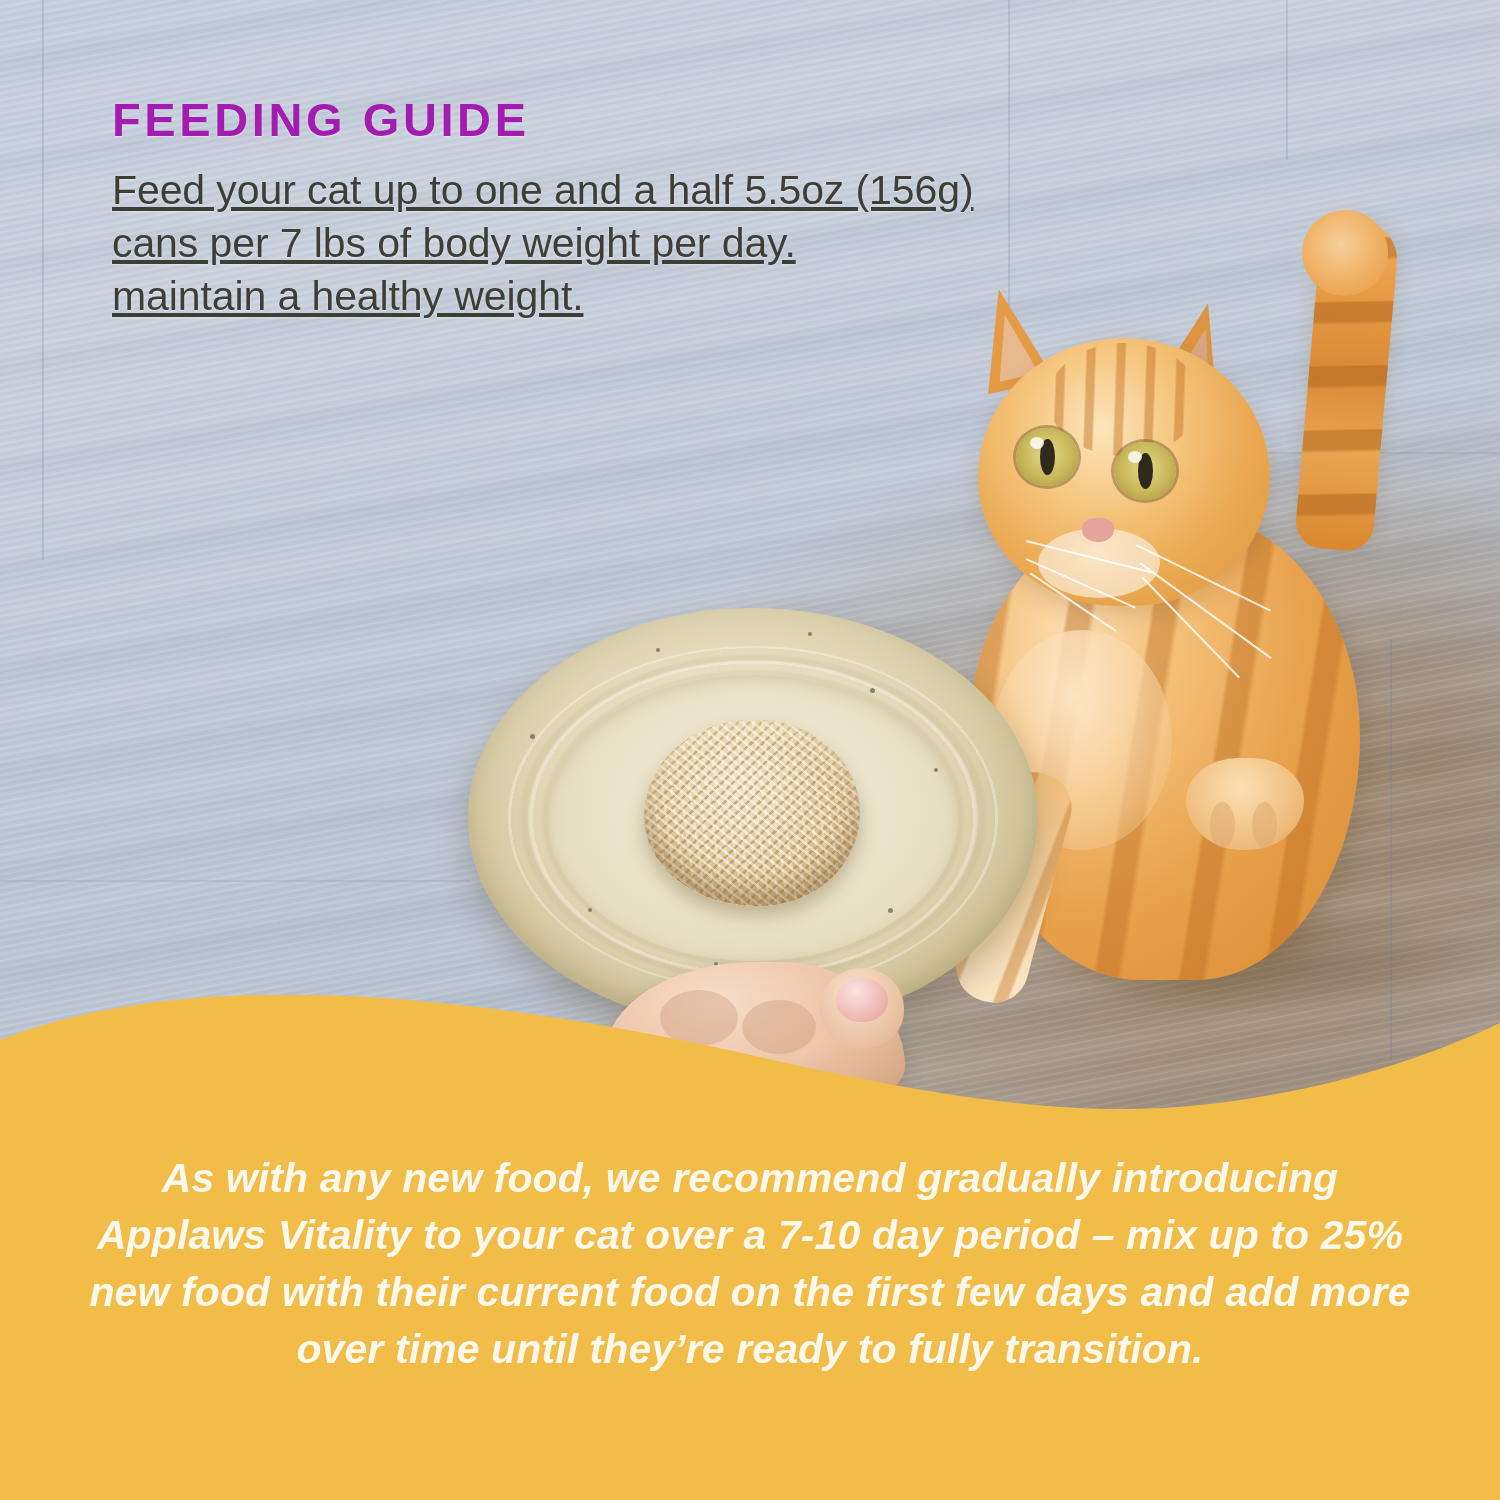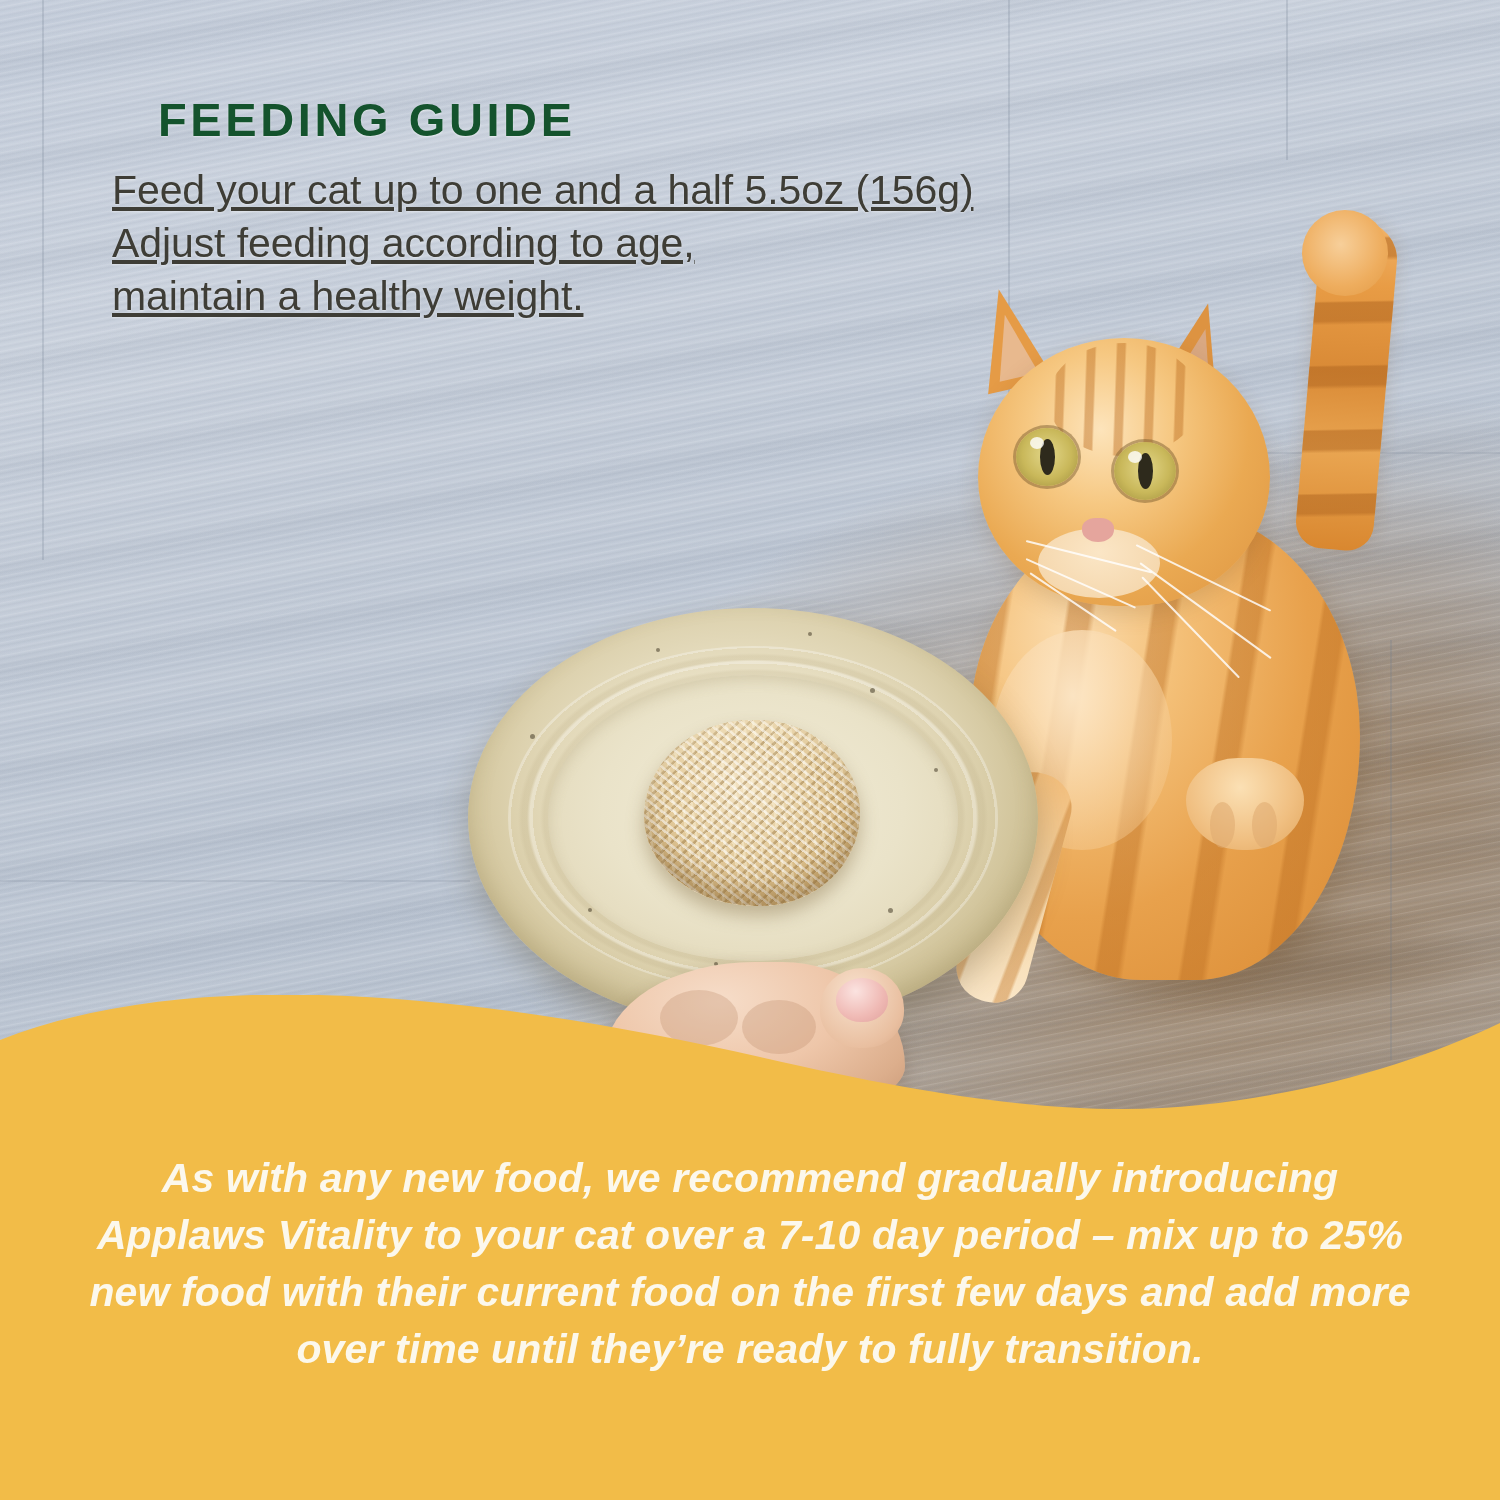--- a/index.html
+++ b/index.html
@@ -225,23 +225,22 @@
     background:radial-gradient(ellipse at 38% 30%, #fbe3e0, #efb9b4 60%, #e0a09c 100%);
     z-index:6;
   }
   .knuck{ position:absolute; border-radius:50%;
     background:rgba(188,140,106,.30); z-index:5;}
 
   
   .textblock { position:absolute; left:112px; top:96px; width:1200px; z-index:20; }
   .title {
     font-size:47px; font-weight:700; letter-spacing:3.6px;
-    color:#14532d; line-height:1.0;
+    color:#a21caf; line-height:1.0;
     text-shadow:0 1px 2px rgba(255,255,255,.55);
-    margin-left:46px;
   }
   .para {
     margin-top:21px;
     font-size:41px; line-height:1.29; font-weight:400;
     color:#3e3d36; letter-spacing:-.1px;
     text-shadow:0 1px 2px rgba(255,255,255,.45);
     max-width:1180px;
   }
   .para span { display:block;text-decoration:underline; }
 
@@ -327,21 +326,21 @@
   <div class="hand"></div>
   <div class="knuck" style="left:660px; top:990px; width:78px;height:56px;"></div>
   <div class="knuck" style="left:742px; top:1000px;width:74px;height:54px;"></div>
   <div class="thumb"></div>
   <div class="nail"></div>
 
   <div class="textblock">
     <div class="title">FEEDING GUIDE</div>
     <div class="para">
       <span>Feed your cat up to one and a half 5.5oz (156g)</span>
-      <span>Adjust feeding according to age,</span>
+      <span>cans per 7 lbs of body weight per day.</span>
       <span>maintain a healthy weight.</span>
     </div>
   </div>
 
   <div class="banner">
     <svg viewBox="0 0 1500 505" preserveAspectRatio="none">
       <path id="wavepath" d="M0,45 C 210,-38 520,8 760,62 C 960,108 1090,122 1200,110 C 1320,97 1420,66 1500,28 L1500,505 L0,505 Z" fill="#f2bc48"></path>
     </svg>
     <div class="banner-text">As with any new food, we recommend gradually introducing Applaws Vitality to your cat over a 7-10 day period – mix up to 25% new food with their current food on the first few days and add more over time until they’re ready to fully transition.</div>
   </div>

